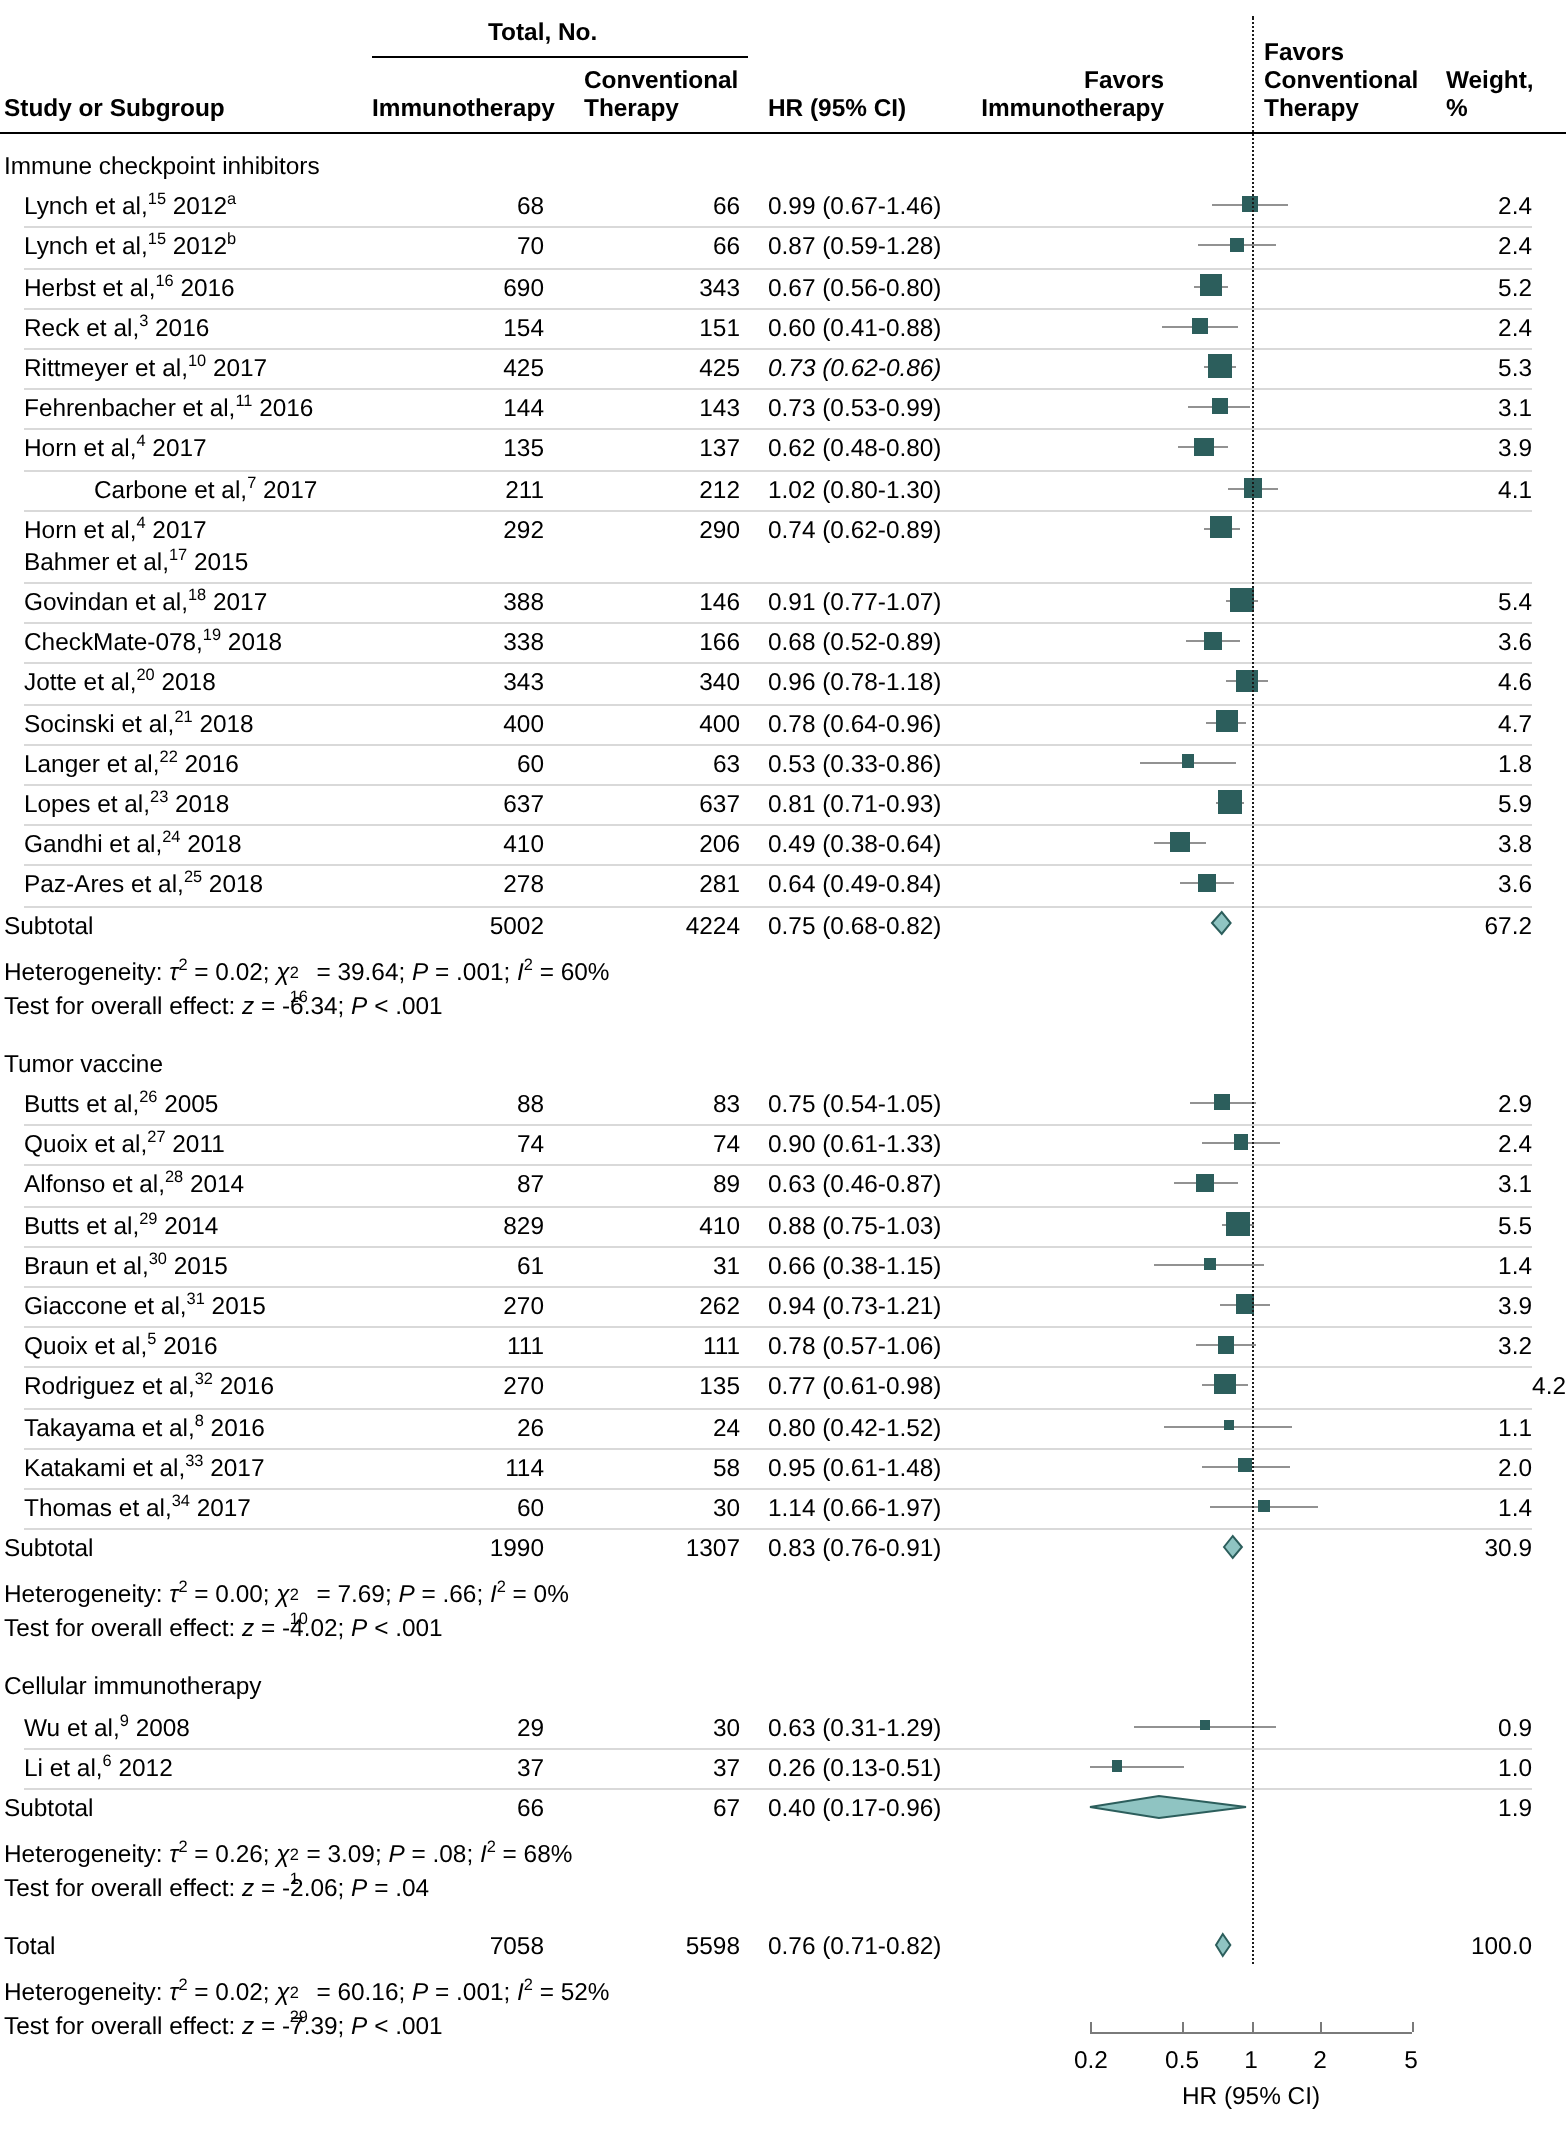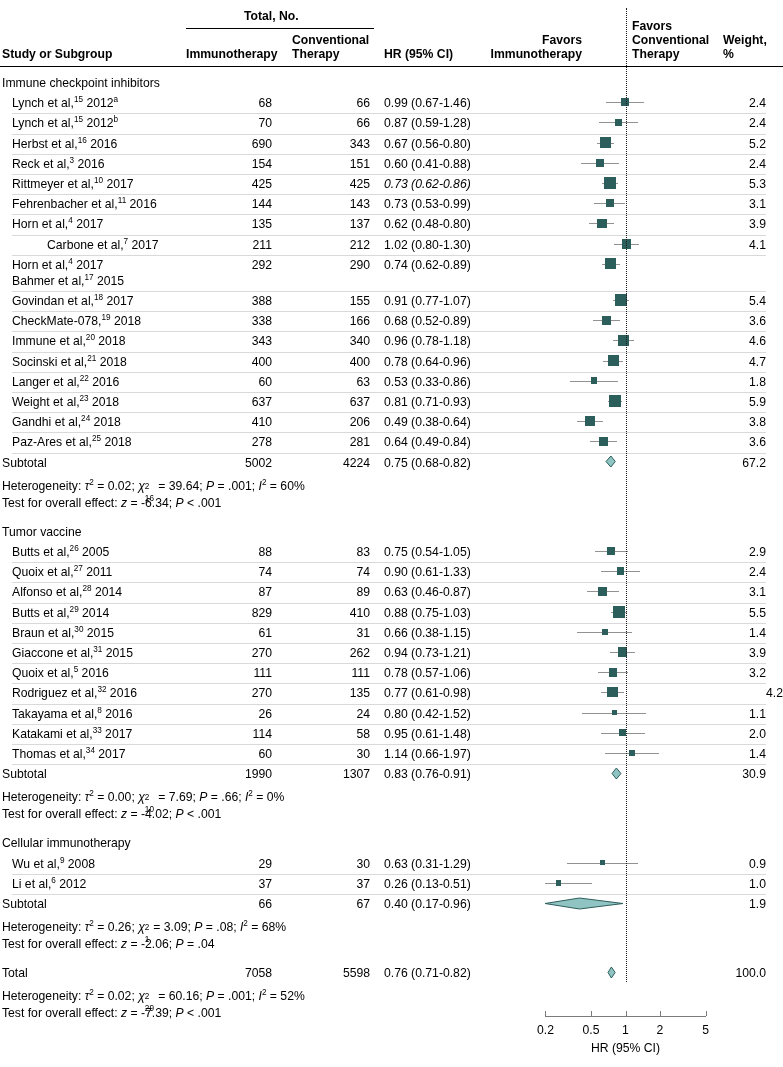--- a/index.html
+++ b/index.html
@@ -109,49 +109,49 @@
       <div class="rowline" style="left:12px;top:254.79999999999993px;width:754px;background:#d9d9d9;"></div>
       <div class="t study" style="left:12px;top:258.79999999999995px;"><span>Horn et al,</span><span class="sup">4</span><span> 2017</span></div>
       <div class="t study" style="left:12px;top:274.79999999999995px;"><span>Bahmer et al,</span><span class="sup">17</span><span> 2015</span></div>
       <div class="t num" style="left:272px;top:258.79999999999995px;transform:translateX(-100%);">292</div>
       <div class="t num" style="left:370px;top:258.79999999999995px;transform:translateX(-100%);">290</div>
       <div class="t" style="left:384px;top:258.79999999999995px;">0.74 (0.62-0.89)</div>
       <div class="t num" style="left:808px;top:258.79999999999995px;transform:translateX(-100%);">5.1</div>
       <div class="rowline" style="left:12px;top:290.99999999999994px;width:754px;background:#d9d9d9;"></div>
       <div class="t study" style="left:12px;top:294.99999999999994px;"><span>Govindan et al,</span><span class="sup">18</span><span> 2017</span></div>
       <div class="t num" style="left:272px;top:294.99999999999994px;transform:translateX(-100%);">388</div>
-      <div class="t num" style="left:370px;top:294.99999999999994px;transform:translateX(-100%);">155</div>
+      <div class="t num" style="left:370px;top:294.99999999999994px;transform:translateX(-100%);">146</div>
       <div class="t" style="left:384px;top:294.99999999999994px;">0.91 (0.77-1.07)</div>
       <div class="t num" style="left:766px;top:294.99999999999994px;transform:translateX(-100%);">5.4</div>
       <div class="rowline" style="left:12px;top:311.19999999999993px;width:754px;background:#d9d9d9;"></div>
       <div class="t study" style="left:12px;top:315.19999999999993px;"><span>CheckMate-078,</span><span class="sup">19</span><span> 2018</span></div>
       <div class="t num" style="left:272px;top:315.19999999999993px;transform:translateX(-100%);">338</div>
       <div class="t num" style="left:370px;top:315.19999999999993px;transform:translateX(-100%);">166</div>
       <div class="t" style="left:384px;top:315.19999999999993px;">0.68 (0.52-0.89)</div>
       <div class="t num" style="left:766px;top:315.19999999999993px;transform:translateX(-100%);">3.6</div>
       <div class="rowline" style="left:12px;top:331.3999999999999px;width:754px;background:#d9d9d9;"></div>
-      <div class="t study" style="left:12px;top:335.3999999999999px;"><span>Immune et al,</span><span class="sup">20</span><span> 2018</span></div>
+      <div class="t study" style="left:12px;top:335.3999999999999px;"><span>Jotte et al,</span><span class="sup">20</span><span> 2018</span></div>
       <div class="t num" style="left:272px;top:335.3999999999999px;transform:translateX(-100%);">343</div>
       <div class="t num" style="left:370px;top:335.3999999999999px;transform:translateX(-100%);">340</div>
       <div class="t" style="left:384px;top:335.3999999999999px;">0.96 (0.78-1.18)</div>
       <div class="t num" style="left:766px;top:335.3999999999999px;transform:translateX(-100%);">4.6</div>
       <div class="rowline" style="left:12px;top:351.5999999999999px;width:754px;background:#d9d9d9;"></div>
       <div class="t study" style="left:12px;top:355.5999999999999px;"><span>Socinski et al,</span><span class="sup">21</span><span> 2018</span></div>
       <div class="t num" style="left:272px;top:355.5999999999999px;transform:translateX(-100%);">400</div>
       <div class="t num" style="left:370px;top:355.5999999999999px;transform:translateX(-100%);">400</div>
       <div class="t" style="left:384px;top:355.5999999999999px;">0.78 (0.64-0.96)</div>
       <div class="t num" style="left:766px;top:355.5999999999999px;transform:translateX(-100%);">4.7</div>
       <div class="rowline" style="left:12px;top:371.7999999999999px;width:754px;background:#d9d9d9;"></div>
       <div class="t study" style="left:12px;top:375.7999999999999px;"><span>Langer et al,</span><span class="sup">22</span><span> 2016</span></div>
       <div class="t num" style="left:272px;top:375.7999999999999px;transform:translateX(-100%);">60</div>
       <div class="t num" style="left:370px;top:375.7999999999999px;transform:translateX(-100%);">63</div>
       <div class="t" style="left:384px;top:375.7999999999999px;">0.53 (0.33-0.86)</div>
       <div class="t num" style="left:766px;top:375.7999999999999px;transform:translateX(-100%);">1.8</div>
       <div class="rowline" style="left:12px;top:391.9999999999999px;width:754px;background:#d9d9d9;"></div>
-      <div class="t study" style="left:12px;top:395.9999999999999px;"><span>Weight et al,</span><span class="sup">23</span><span> 2018</span></div>
+      <div class="t study" style="left:12px;top:395.9999999999999px;"><span>Lopes et al,</span><span class="sup">23</span><span> 2018</span></div>
       <div class="t num" style="left:272px;top:395.9999999999999px;transform:translateX(-100%);">637</div>
       <div class="t num" style="left:370px;top:395.9999999999999px;transform:translateX(-100%);">637</div>
       <div class="t" style="left:384px;top:395.9999999999999px;">0.81 (0.71-0.93)</div>
       <div class="t num" style="left:766px;top:395.9999999999999px;transform:translateX(-100%);">5.9</div>
       <div class="rowline" style="left:12px;top:412.1999999999999px;width:754px;background:#d9d9d9;"></div>
       <div class="t study" style="left:12px;top:416.1999999999999px;"><span>Gandhi et al,</span><span class="sup">24</span><span> 2018</span></div>
       <div class="t num" style="left:272px;top:416.1999999999999px;transform:translateX(-100%);">410</div>
       <div class="t num" style="left:370px;top:416.1999999999999px;transform:translateX(-100%);">206</div>
       <div class="t" style="left:384px;top:416.1999999999999px;">0.49 (0.38-0.64)</div>
       <div class="t num" style="left:766px;top:416.1999999999999px;transform:translateX(-100%);">3.8</div>

